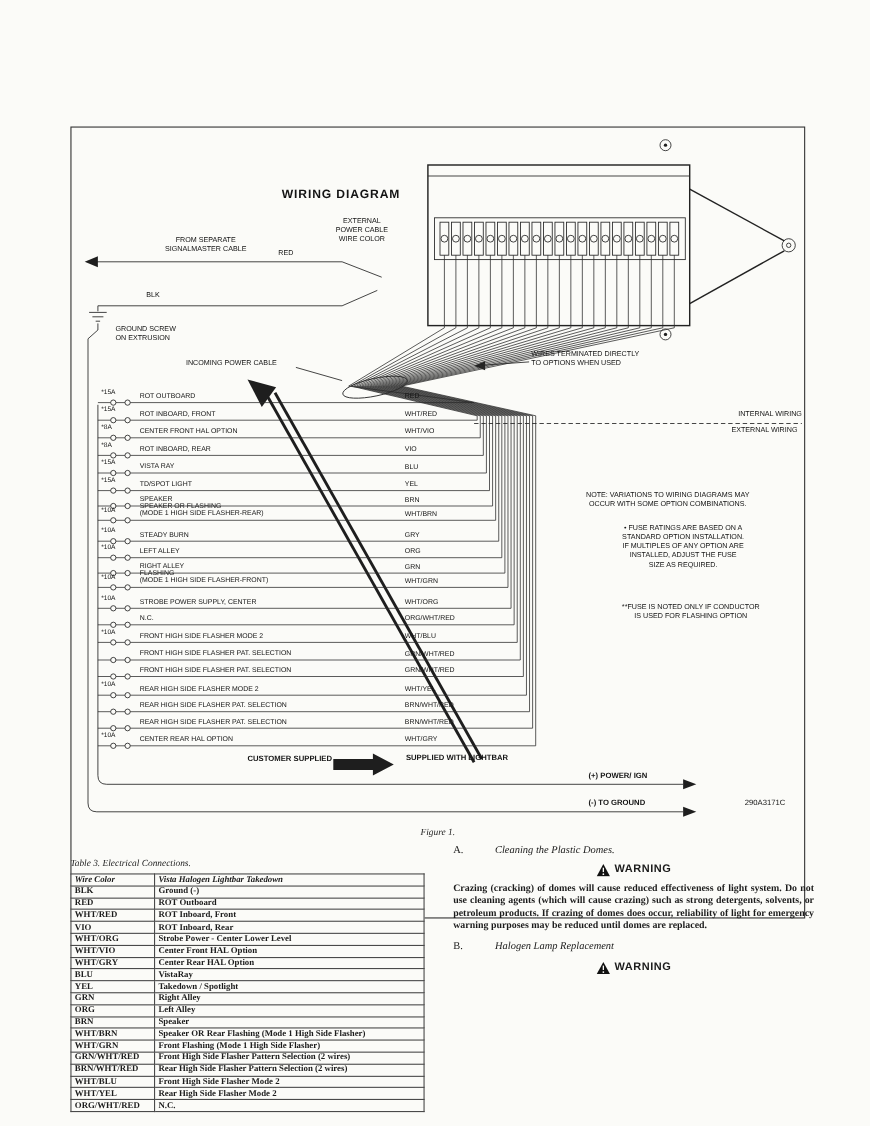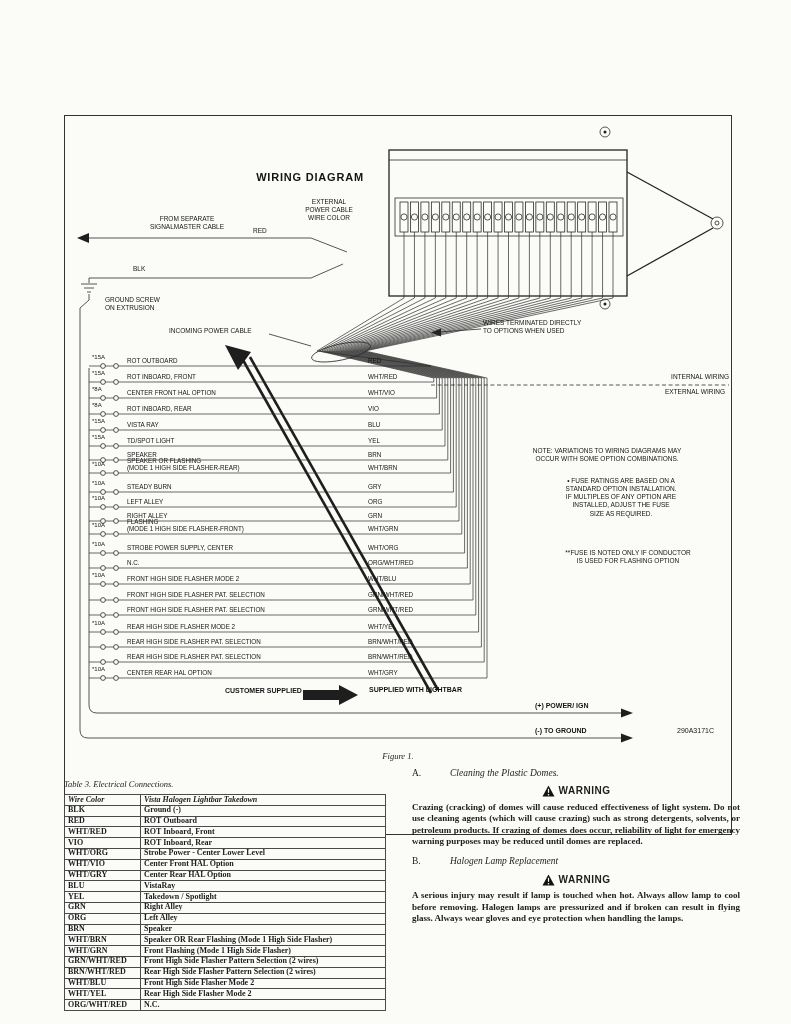--- a/index.html
+++ b/index.html
@@ -413,16 +413,15 @@
       <span class="sec-title">Halogen Lamp Replacement</span>
     </div>
     <div class="warn-head">
       <svg width="13" height="12" viewBox="0 0 13 12">
           <path d="M6.5 0.5 L12.5 11.5 L0.5 11.5 Z" fill="#111"></path>
           <rect x="5.9" y="3.8" width="1.2" height="4" fill="#fbfbf8"></rect>
           <circle cx="6.5" cy="9.7" r="0.8" fill="#fbfbf8"></circle>
         </svg>
       <span>WARNING</span>
     </div>
-    <div class="warn-body">A serious injury may result if lamp is touched when hot. Always allow lamp to cool before removing. Halogen lamps are pressurized and if broken can result in flying glass. Always wear gloves and eye protection when handling the lamps.</div>
   </div>
 
 </div>
 
 </body></html>

